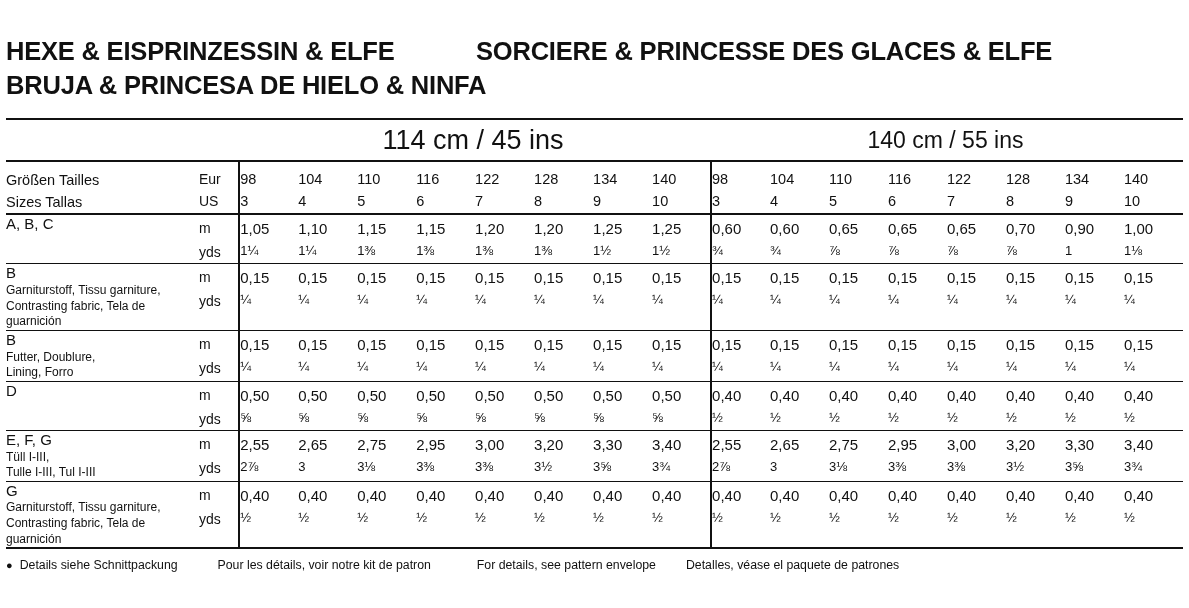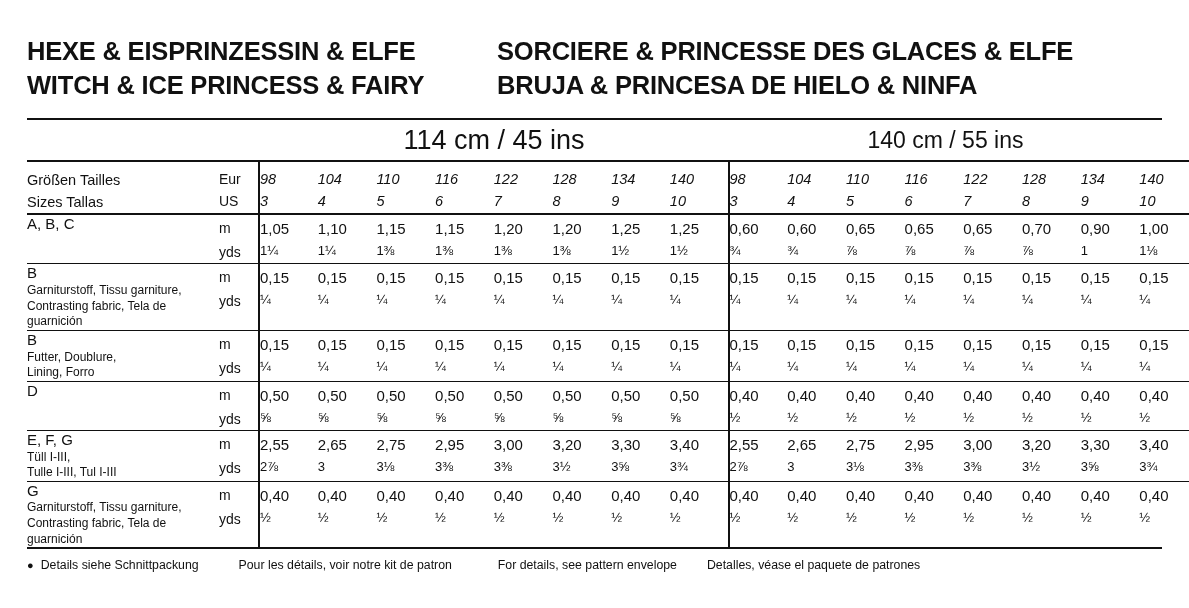--- a/index.html
+++ b/index.html
@@ -12,21 +12,21 @@
     height: 608px;
     font-family: "Liberation Sans", sans-serif;
     color: #111111;
     overflow: hidden;
   }
   .page {
     position: relative;
     width: 1189px;
     height: 432px;
     box-sizing: border-box;
-    padding: 0 27px;
+    padding: 0 6px;
   }
 
   
   .title-block {
     padding-top: 34px;
   }
   .title-row {
     display: flex;
     align-items: baseline;
     white-space: nowrap;
@@ -159,21 +159,20 @@
     line-height: 22px;
   }
   .hdr .cell-val {
     padding-top: 6px;
   }
   .hdr .cell-val .v1,
   .hdr .cell-val .v2 {
     height: 22px;
     line-height: 22px;
     font-size: 14.5px;
-    font-style: italic;
   }
   .hdr .cell-val .v2 { font-size: 14.5px; }
 
   
   .rule-bottom {
     border-top: 2.6px solid #111;
     margin-top: 0;
   }
   .footer {
     display: flex;
@@ -196,21 +195,20 @@
 <body>
 
 <div class="page">
 
   <div class="title-block">
     <div class="title-row">
       <div class="title-de title-col-left">HEXE &amp; EISPRINZESSIN &amp; ELFE</div>
       <div class="title-fr title-col-right">SORCIERE &amp; PRINCESSE DES GLACES &amp; ELFE</div>
     </div>
     <div class="title-row">
-      <div class="title-en title-col-left">WITCH &amp; ICE PRINCESS &amp; FAIRY</div>
       <div class="title-es title-col-right">BRUJA &amp; PRINCESA DE HIELO &amp; NINFA</div>
     </div>
   </div>
 
   <div class="rule-top"></div>
 
   <div class="widths">
     <div class="spacer"></div>
     <div class="w1">114 cm / 45 ins</div>
     <div class="w2">140 cm / 55 ins</div>

